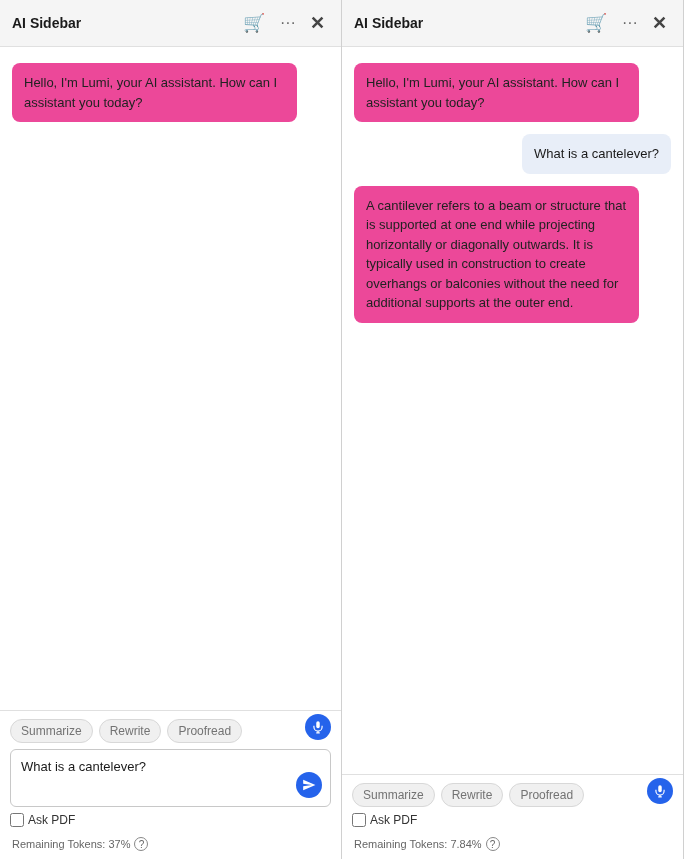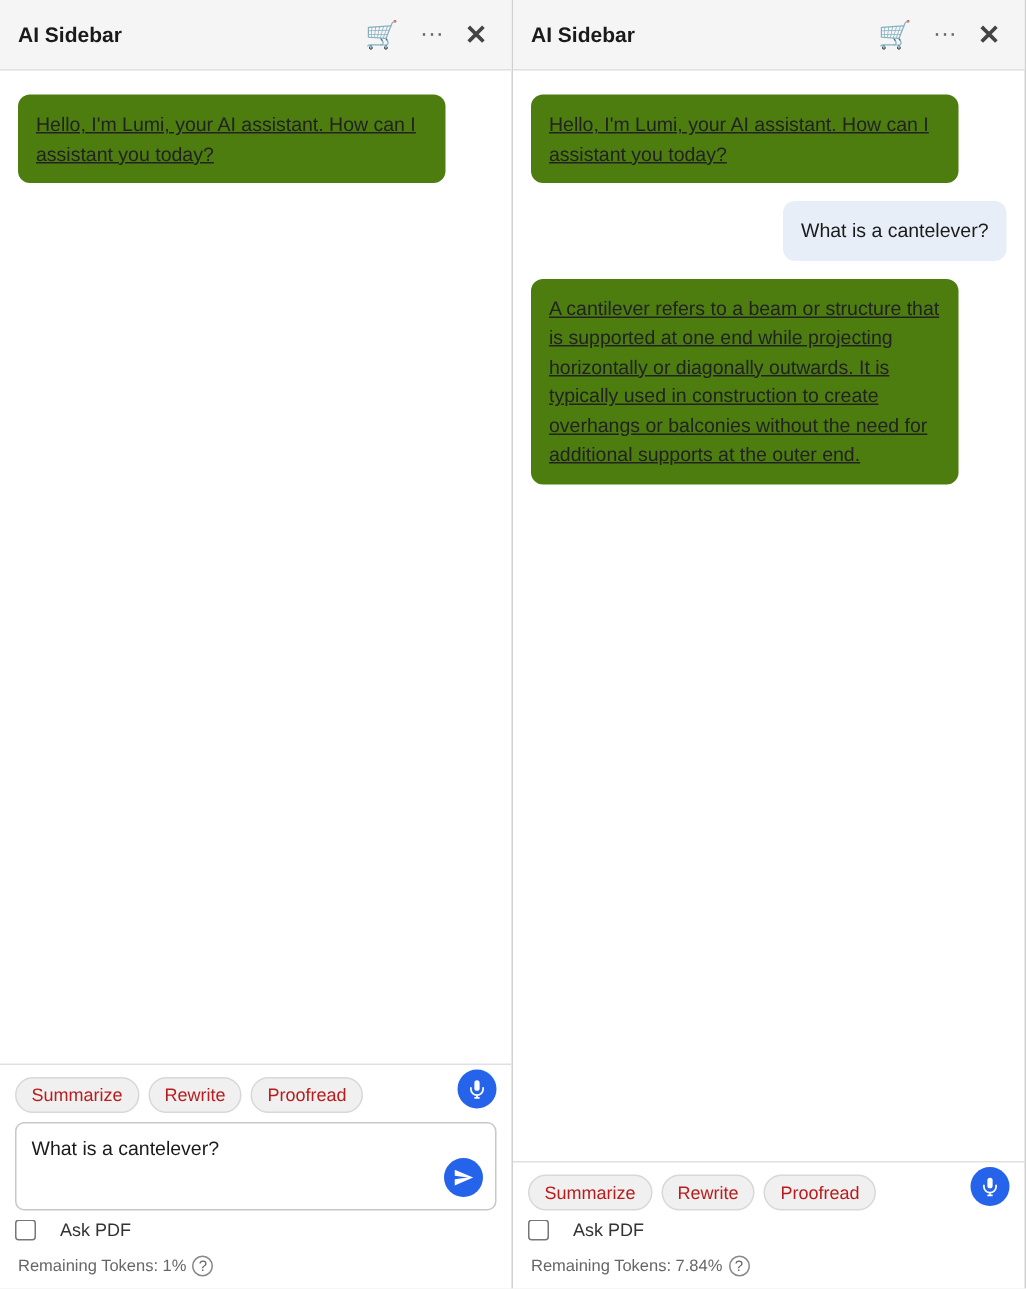--- a/index.html
+++ b/index.html
@@ -66,42 +66,41 @@
       max-width: 90%;
     }
     .message-bubble.user {
       background: #e8eef8;
       align-self: flex-end;
       max-width: 80%;
       color: #1a1a1a;
     }
     .message-bubble.assistant {
       align-self: flex-start;
-      background: #4d7c0f;
-      text-decoration: underline;
+      background: #ec4899;
     }
     .bottom-section {
       border-top: 1px solid #e0e0e0;
       padding: 8px 10px 6px 10px;
       display: flex;
       flex-direction: column;
       gap: 6px;
     }
     .action-bar {
       display: flex;
       align-items: center;
       gap: 6px;
     }
     .action-chip {
       background: #f0f0f0;
       border: 1px solid #d8d8d8;
       border-radius: 14px;
       padding: 4px 10px;
       font-size: 12px;
-      color: #b91c1c;
+      color: #737373;
       cursor: pointer;
       white-space: nowrap;
     }
     .action-more {
       margin-left: auto;
       color: #555;
       font-size: 18px;
       cursor: pointer;
       padding: 0 2px;
       line-height: 1;
@@ -163,21 +162,21 @@
       border: none;
     }
     .record-button svg {
       width: 14px;
       height: 14px;
       fill: white;
     }
     .ask-pdf-row {
       display: flex;
       align-items: center;
-      gap: 16px;
+      gap: 4px;
     }
     .ask-pdf-checkbox {
       width: 14px;
       height: 14px;
       border: 1px solid #aaa;
       border-radius: 2px;
       cursor: pointer;
     }
     .ask-pdf-label {
       font-size: 12px;
@@ -243,21 +242,21 @@
         <svg viewBox="0 0 24 24">
             <path d="M2 21l21-9L2 3v7l15 2-15 2v7z"></path>
           </svg>
       </button>
     </div>
     <div class="ask-pdf-row">
       <input type="checkbox" class="ask-pdf-checkbox" style="">
       <span class="ask-pdf-label">Ask PDF</span>
     </div>
     <div class="tokens-row">
-      <span>Remaining Tokens: 1%</span>
+      <span>Remaining Tokens: 37%</span>
       <span class="tokens-help">?</span>
     </div>
   </div>
 </div>
 
 <div class="sidebar">
   <div class="sidebar-header">
     <span class="sidebar-title">AI Sidebar</span>
     <span class="header-icon cart">🛒</span>
     <span class="header-icon">···</span>

